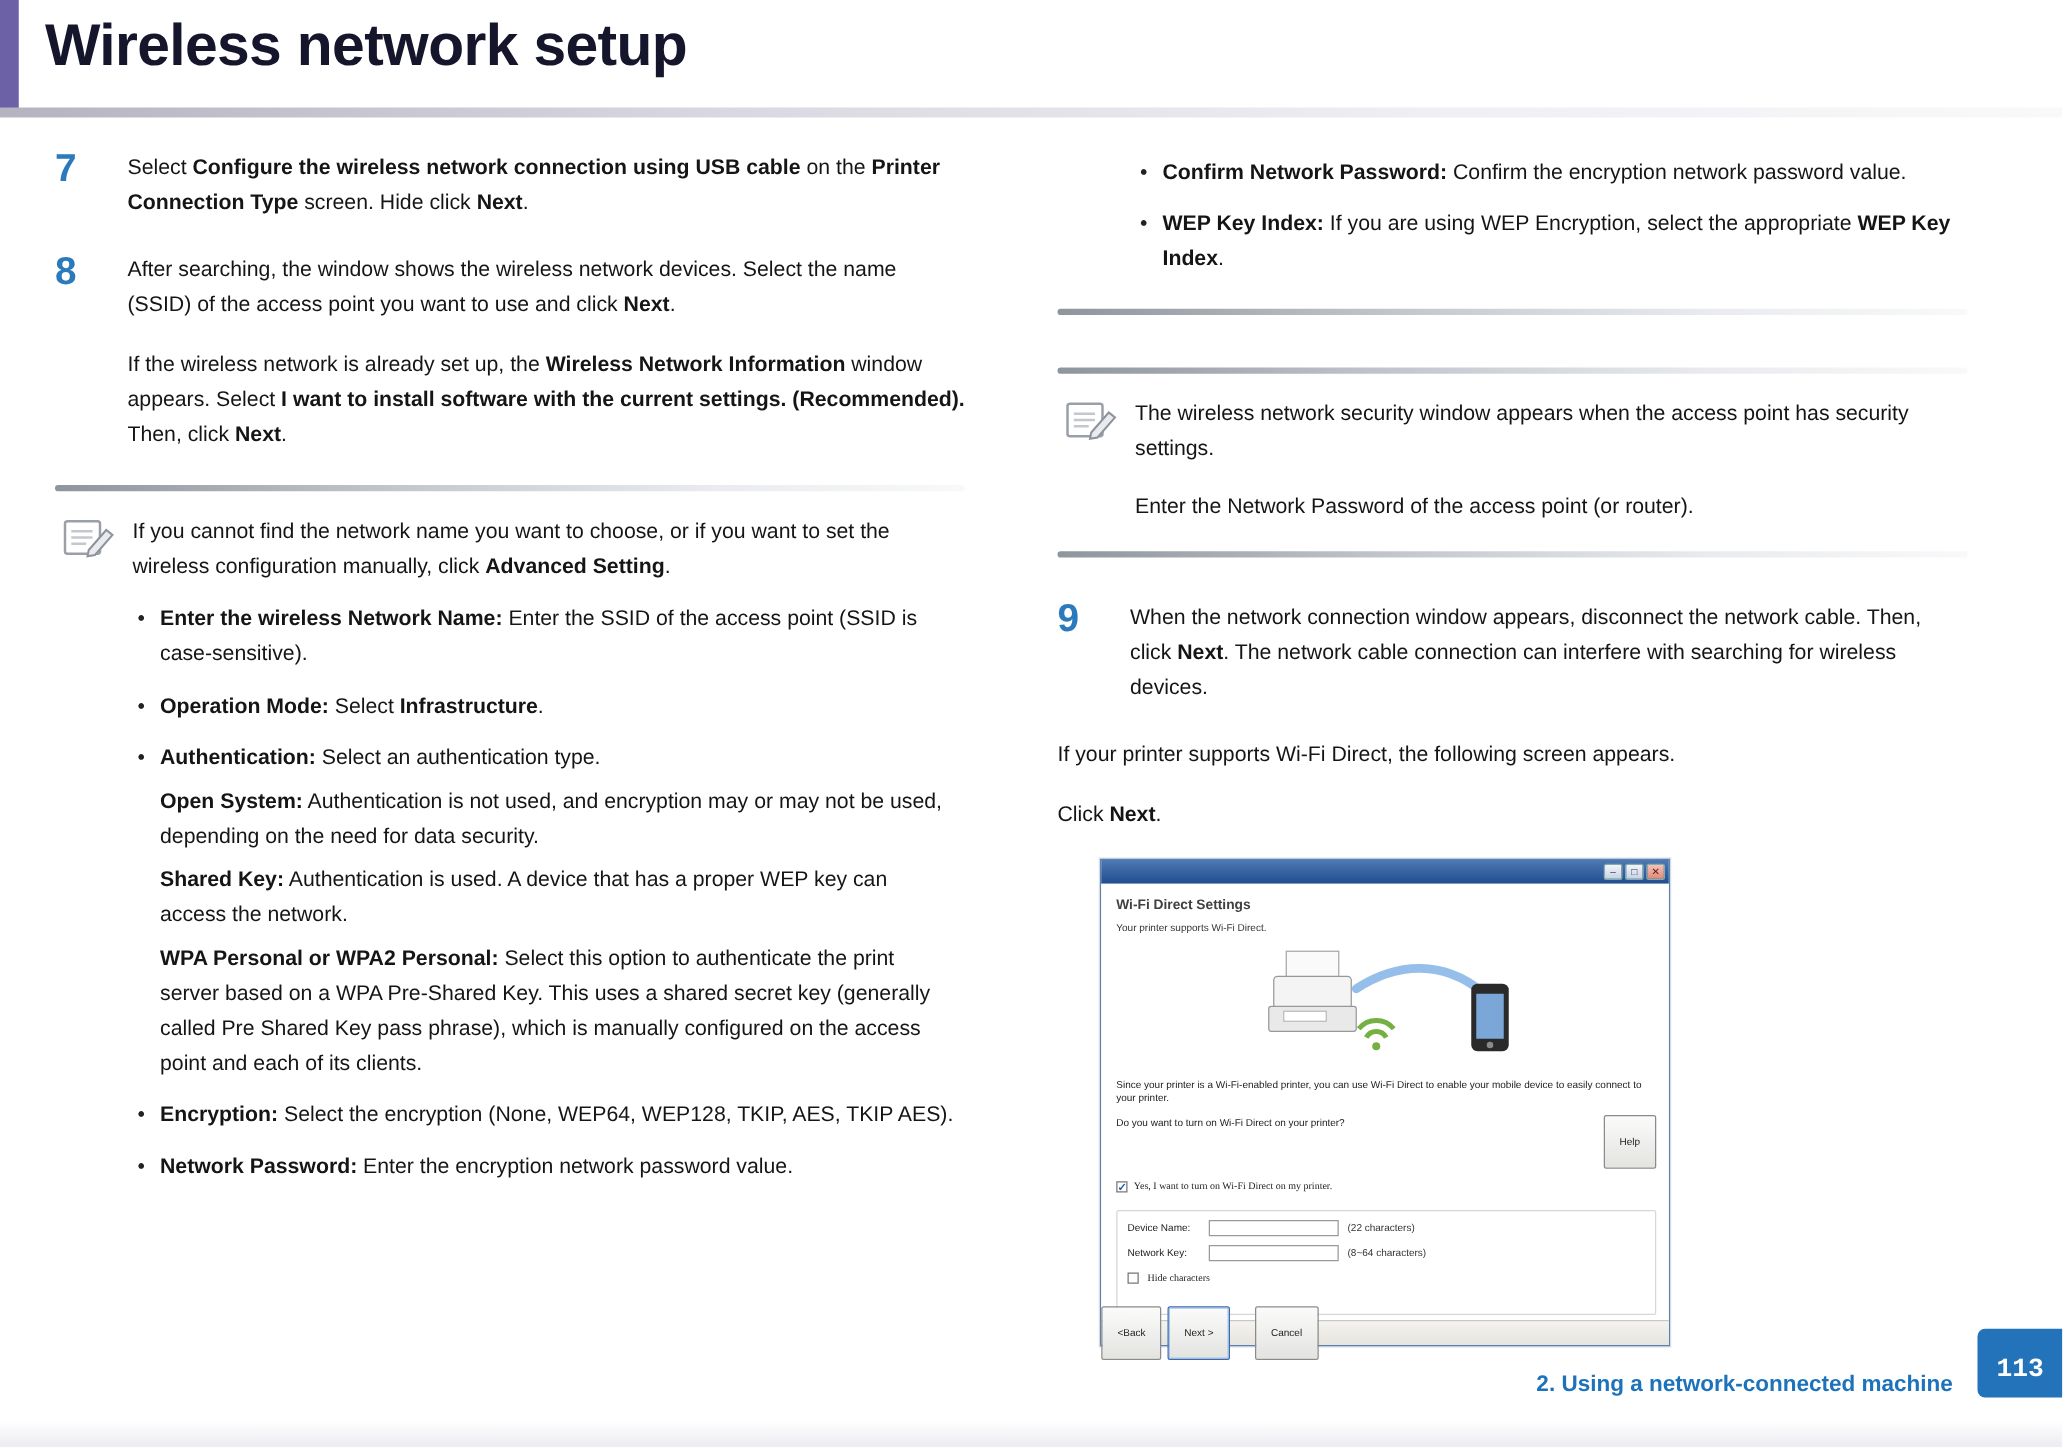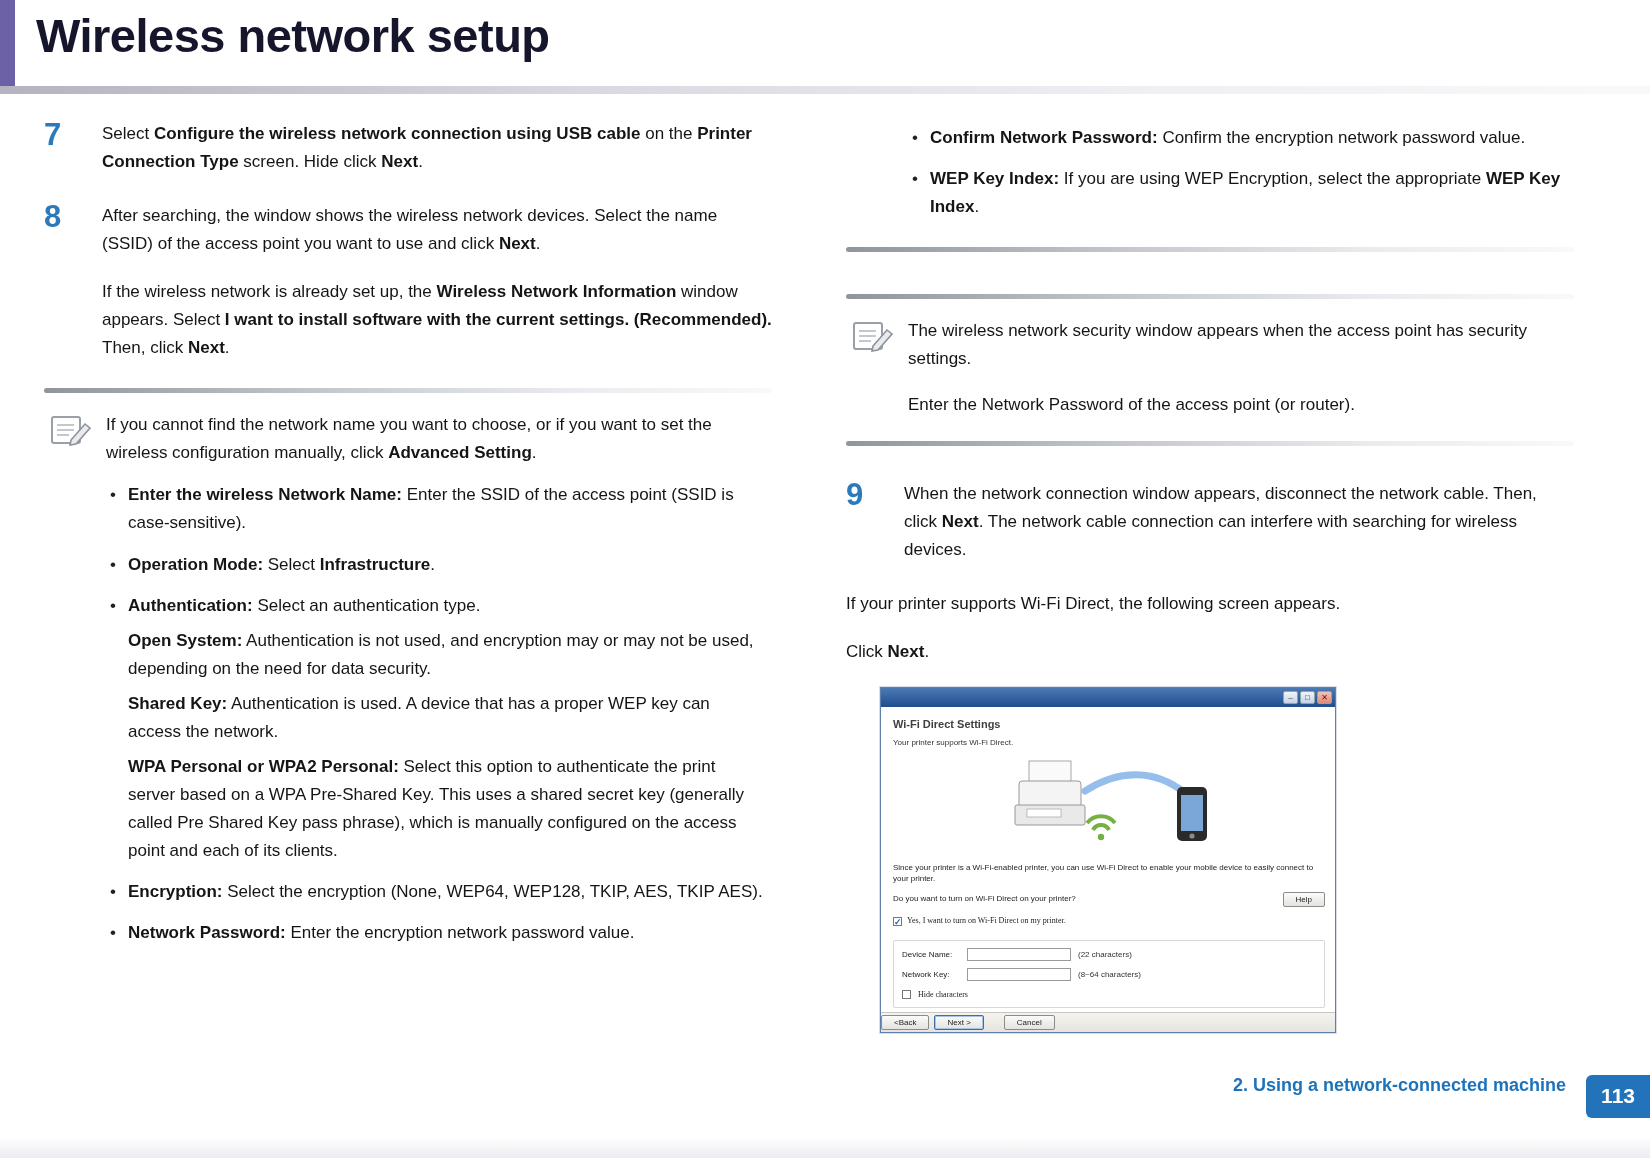--- a/index.html
+++ b/index.html
@@ -55,39 +55,39 @@
   .side-item.active { background:linear-gradient(to bottom,#2b4e86,#122f5e); font-weight:bold; }
   .side-item.active::before { content:"\00BB"; }
   .side-fill { flex:1; }
   .shot-main { flex:1; background:#fff; padding:8px 10px 4px 12px; }
   .shot-title { font-size:11px; font-weight:bold; color:#404040; }
   .shot-sub { font-size:8px; color:#333; margin-top:3px; }
   .shot-graphic { display:flex; justify-content:center; padding:6px 0 2px; }
   .shot-text { font-size:8px; color:#222; line-height:1.35; margin-top:6px; }
   .shot-qrow { display:flex; align-items:flex-start; justify-content:space-between; margin-top:8px; }
   .shot-question { font-size:8px; color:#222; }
-  .mini-btn { font-family:"Liberation Sans", sans-serif; font-size:8px; color:#222; background:linear-gradient(#fbfbfb,#e3e3e0); border:1px solid #8b8b8b; border-radius:2px; padding:2px 12px; cursor:default; }
+  .mini-btn { font-family:"Liberation Sans", sans-serif; font-size:8px; color:#222; background:linear-gradient(#fbfbfb,#e3e3e0); border:1px solid #8b8b8b; border-radius:2px; padding:16px 12px; cursor:default; }
   .mini-btn.primary { border-color:#3a6cb0; box-shadow:0 0 0 1px #a9c4e6 inset; }
   .cb-row { display:flex; align-items:center; gap:5px; margin-top:7px; }
   .cb { width:9px; height:9px; border:1px solid #777; background:#fff; display:inline-block; position:relative; flex:none; }
   .cb.checked::after { content:"\2713"; position:absolute; left:0px; top:-3px; font-size:9px; color:#1d5fae; font-weight:bold; }
   .cb-label { font-size:8px; color:#222;font-family:Liberation Serif, serif; }
   .fields { border:1px solid #d7d7d7; border-radius:2px; margin-top:12px; padding:7px 8px 6px; }
   .field-row { display:flex; align-items:center; gap:7px; margin-bottom:7px; }
-  .field-row:last-child { margin-bottom:0; }
+  .field-row:last-child { margin-bottom:16px; }
   .f-label { font-size:8px; color:#222; width:58px; flex:none; }
   .f-input { width:104px; height:13px; border:1px solid #9a9a9a; background:#fff; display:inline-block; }
   .f-hint { font-size:8px; color:#333; }
   .shot-bottombar { height:20px; background:linear-gradient(#f4f3ef,#e6e4dd); border-top:1px solid #c9c7c0; display:flex; align-items:center; justify-content:flex-start; gap:5px; padding-right:8px; }
   .btn-gap { width:10px; }
 
   
-  .footer { position:absolute; right:0; bottom:40px; display:flex; align-items:flex-start; }
+  .footer { position:absolute; right:0; bottom:40px; display:flex; align-items:flex-end; }
   .footer-text { color:#1d73bb; font-weight:bold; font-size:18px; margin-right:20px; }
-  .page-badge { background:#2273b9; color:#fff; font-size:21px; font-weight:bold; padding:9px 15px 10px; border-radius:6px 0 0 6px; }
+  .page-badge { background:#2273b9; color:#fff; font-size:21px; font-weight:bold; padding:22px 15px 10px; border-radius:6px 0 0 6px;font-family:Liberation Mono, monospace; }
   .bottom-strip { position:absolute; left:0; bottom:0; width:1650px; height:22px;
     background:linear-gradient(to bottom,#ffffff,#ececf1); }
 </style>
 </head>
 <body>
 
 <div class="page">
 
   <div class="accent-bar"></div>
   <h1 class="page-title">Wireless network setup</h1>

